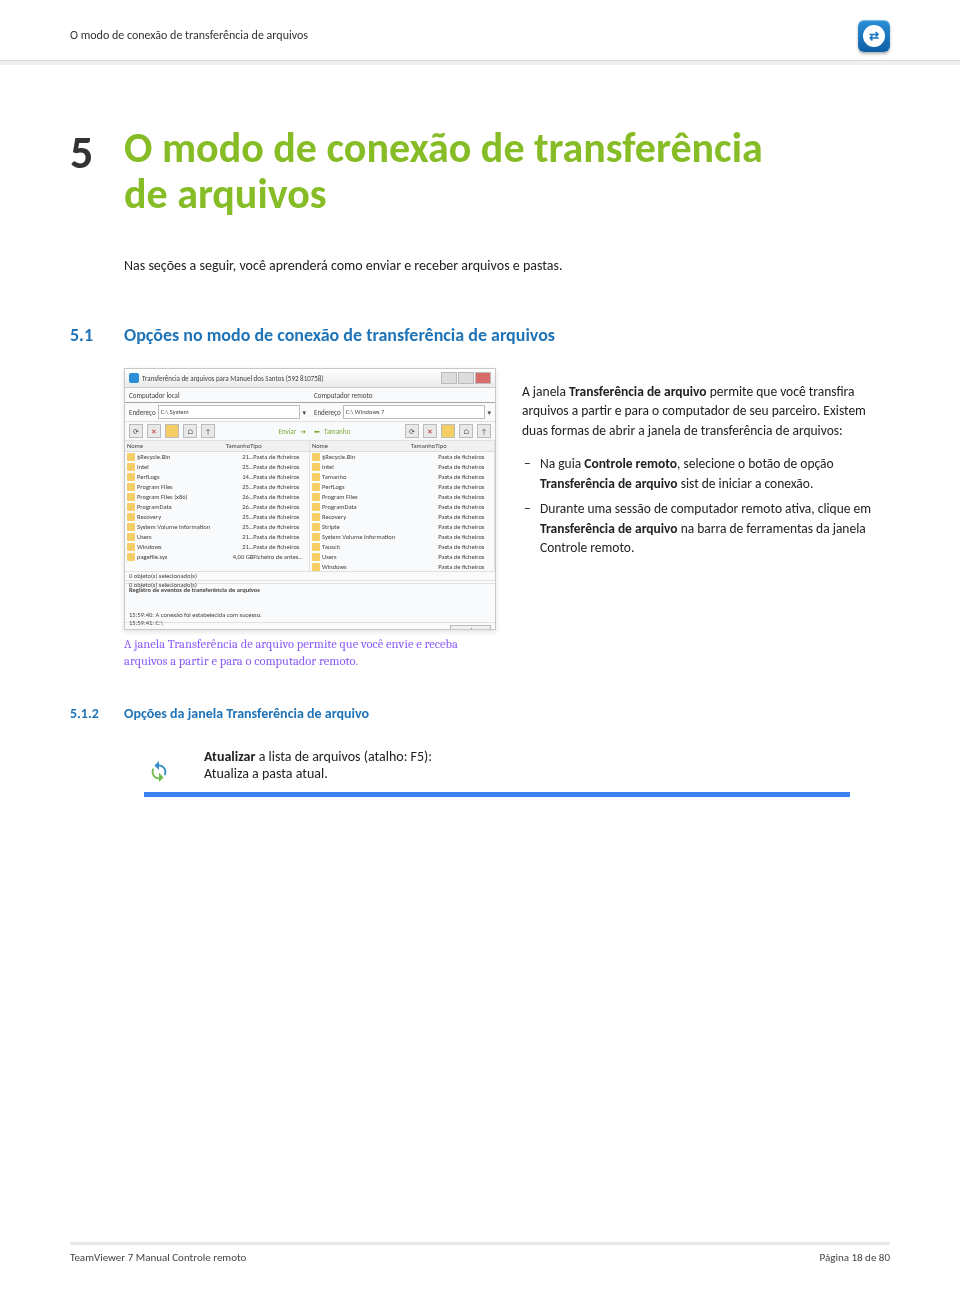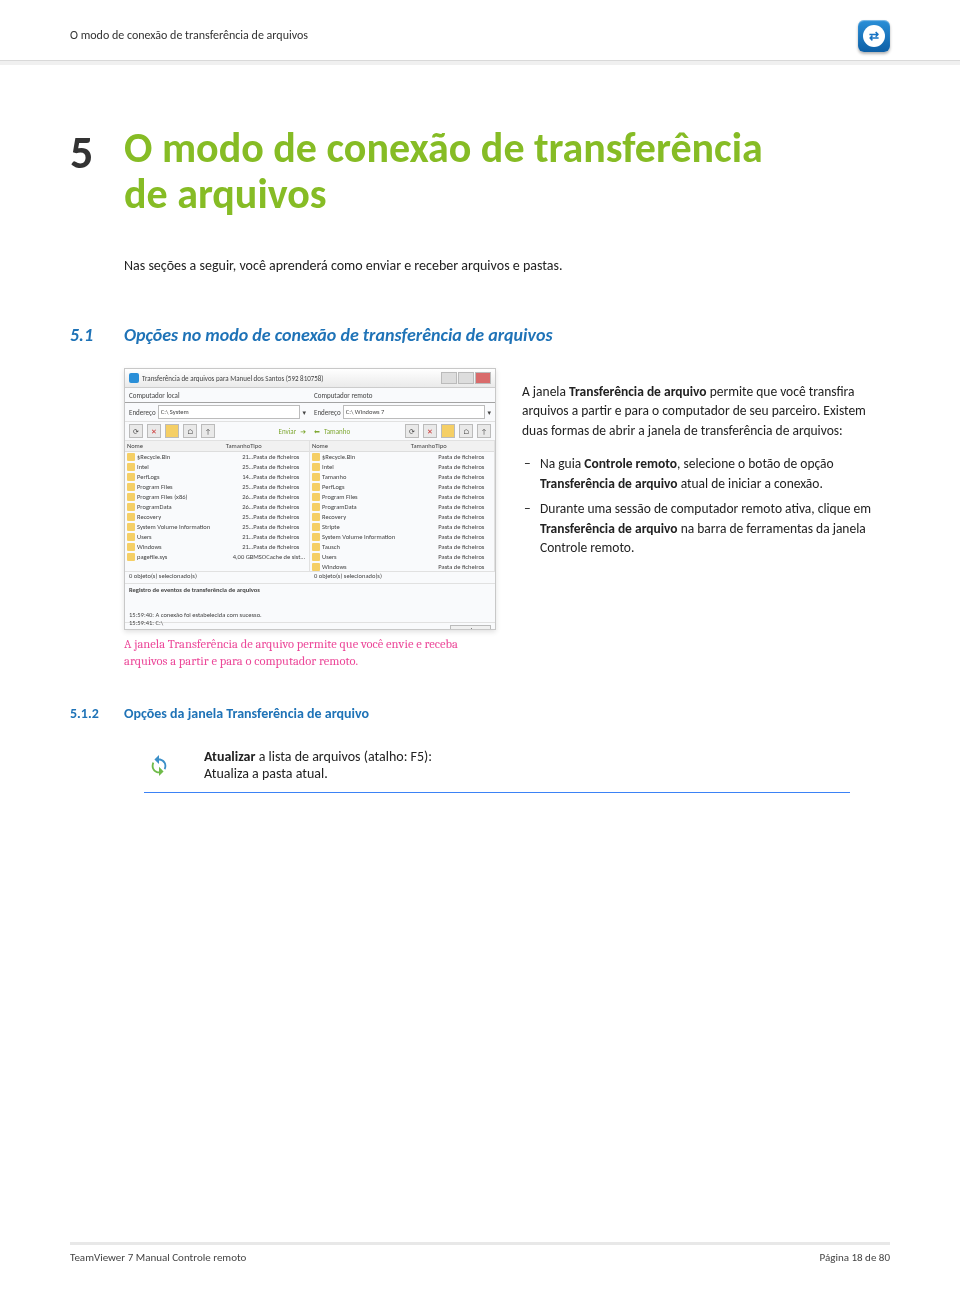--- a/index.html
+++ b/index.html
@@ -80,21 +80,20 @@
   }
   .intro-para {
     margin-left: 54px;
     font-size: 14px;
     margin-bottom: 50px;
   }
   .sec-row {
     display: flex;
     margin-bottom: 22px;
     margin-top: 14px;
-    font-style: italic;
   }
   .sec-num {
     width: 54px;
     font-size: 18px;
     font-weight: bold;
     color: #1f73b7;
   }
   .sec-title {
     font-size: 18px;
     font-weight: bold;
@@ -177,30 +176,30 @@
   .ss-toolbar-half { flex:1; padding:1px 4px; display:flex; align-items:center; gap:4px;}
   .ss-tbtn { width:12px; height:12px; background:#e9e9e9; border:1px solid #bbb; display:flex; align-items:center; justify-content:center; font-size:7px;}
   .ss-files-row { display:flex; height:130px; }
   .ss-files-half { flex:1; overflow:hidden; border-right:1px solid #e1e1e1;}
   .ss-files-head { display:flex; font-size:6.5px; background:#f1f1f1; border-bottom:1px solid #ddd; padding:1px 2px;}
   .ss-fh-name { flex:2;}
   .ss-fh-size { flex:0.6; text-align:right;}
   .ss-fh-type { flex:1.2;}
   .ss-frow { display:flex; font-size:6.5px; padding:0 2px; align-items:center; height:10px;}
   .ss-ficon { width:8px; height:8px; background:#f5cf66; margin-right:2px; border-radius:1px;}
-  .ss-status-row { display:flex; height:12px; font-size:6.5px;}
+  .ss-status-row { display:flex; height:12px; font-size:6.5px;flex-direction:column;}
   .ss-status-half { flex:1; padding:0 4px; border-top:1px solid #e1e1e1;}
   .ss-log { padding:2px 4px; font-size:6.5px; height:34px; border-top:1px solid #e1e1e1;}
   .ss-log-title { font-weight:bold; margin-bottom:17px;}
   .ss-footer { display:flex; justify-content:flex-end; padding:2px 4px; border-top:1px solid #e1e1e1;}
   .ss-footer-btn { padding:1px 10px; background:#f0f0f0; border:1px solid #bbb; font-size:7px;}
   .caption {
     font-family: Cambria, Georgia, serif;
     font-size: 12.5px;
-    color: #ec4899;
+    color: #8b5cf6;
     line-height: 1.3;
   }
   .para {
     margin-left: 54px;
     font-size: 14px;
     margin-bottom: 22px;
     line-height: 1.45;
   }
   .table-wrap {
     margin-left: 74px;
@@ -211,23 +210,23 @@
     display:flex;
     font-weight:bold;
     border-bottom: 2px solid #1f73b7;
     padding-bottom: 4px;
     color:#333;
   }
   .tbl-c1 { flex:0 0 56px;}
   .tbl-c2 { flex:1;}
   .tbl-row {
     display:flex;
-    border-bottom: 1px solid #3b82f6;
+    border-bottom: 5px solid #3b82f6;
     padding: 10px 0;
-    align-items:center;
+    align-items:flex-end;
   }
   .icon-cell {
     flex:0 0 56px;
     display:flex;
     align-items:center;
     justify-content:flex-start;
     padding-left:4px;
   }
   .refresh-icon {
     width:22px; height:22px;
@@ -395,21 +394,21 @@
                 <div class="ss-frow">
                   <div class="ss-ficon"></div>
                   <div style="flex: 2 1 0%;">Windows</div>
                   <div style="flex: 0.6 1 0%; text-align: right;">21…</div>
                   <div style="flex: 1.2 1 0%;">Pasta de ficheiros</div>
                 </div>
                 <div class="ss-frow">
                   <div class="ss-ficon"></div>
                   <div style="flex: 2 1 0%;">pagefile.sys</div>
                   <div style="flex: 0.6 1 0%; text-align: right;">4,00 GB</div>
-                  <div style="flex: 1.2 1 0%;">MSOCache de sist…</div>
+                  <div style="flex: 1.2 1 0%;">Ficheiro de antes…</div>
                 </div>
               </div>
           </div>
           <div class="ss-files-half">
             <div class="ss-files-head">
               <div class="ss-fh-name">Nome</div>
               <div class="ss-fh-size">Tamanho</div>
               <div class="ss-fh-type">Tipo</div>
             </div>
             <div id="files-right">
@@ -503,21 +502,21 @@
       </div>
       <div class="caption">A janela Transferência de arquivo permite que você envie e receba arquivos a partir e para o computador remoto.</div>
     </div>
 
     <div class="col-right">
       <p>
         <span>A janela </span><b>Transferência de arquivo</b><span> permite que você transfira arquivos a partir e para o computador de seu parceiro. Existem duas formas de abrir a janela de transferência de arquivos:</span>
       </p>
       <ul>
         <li>
-          <span>Na guia </span><b>Controle remoto</b><span>, selecione o botão de opção </span><b>Transferência de arquivo</b><span> atual de iniciar a conexão.</span>
+          <span>Na guia </span><b>Controle remoto</b><span>, selecione o botão de opção </span><b>Transferência de arquivo</b><span> sist de iniciar a conexão.</span>
         </li>
         <li>
           <span>Durante uma sessão de computador remoto ativa, clique em </span><b>Transferência de arquivo</b><span> na barra de ferramentas da janela Controle remoto.</span>
         </li>
       </ul>
     </div>
   </div>
 
   <div class="subsec-row" style="margin-top:30px;">
     <div class="subsec-num">5.1.2</div>

